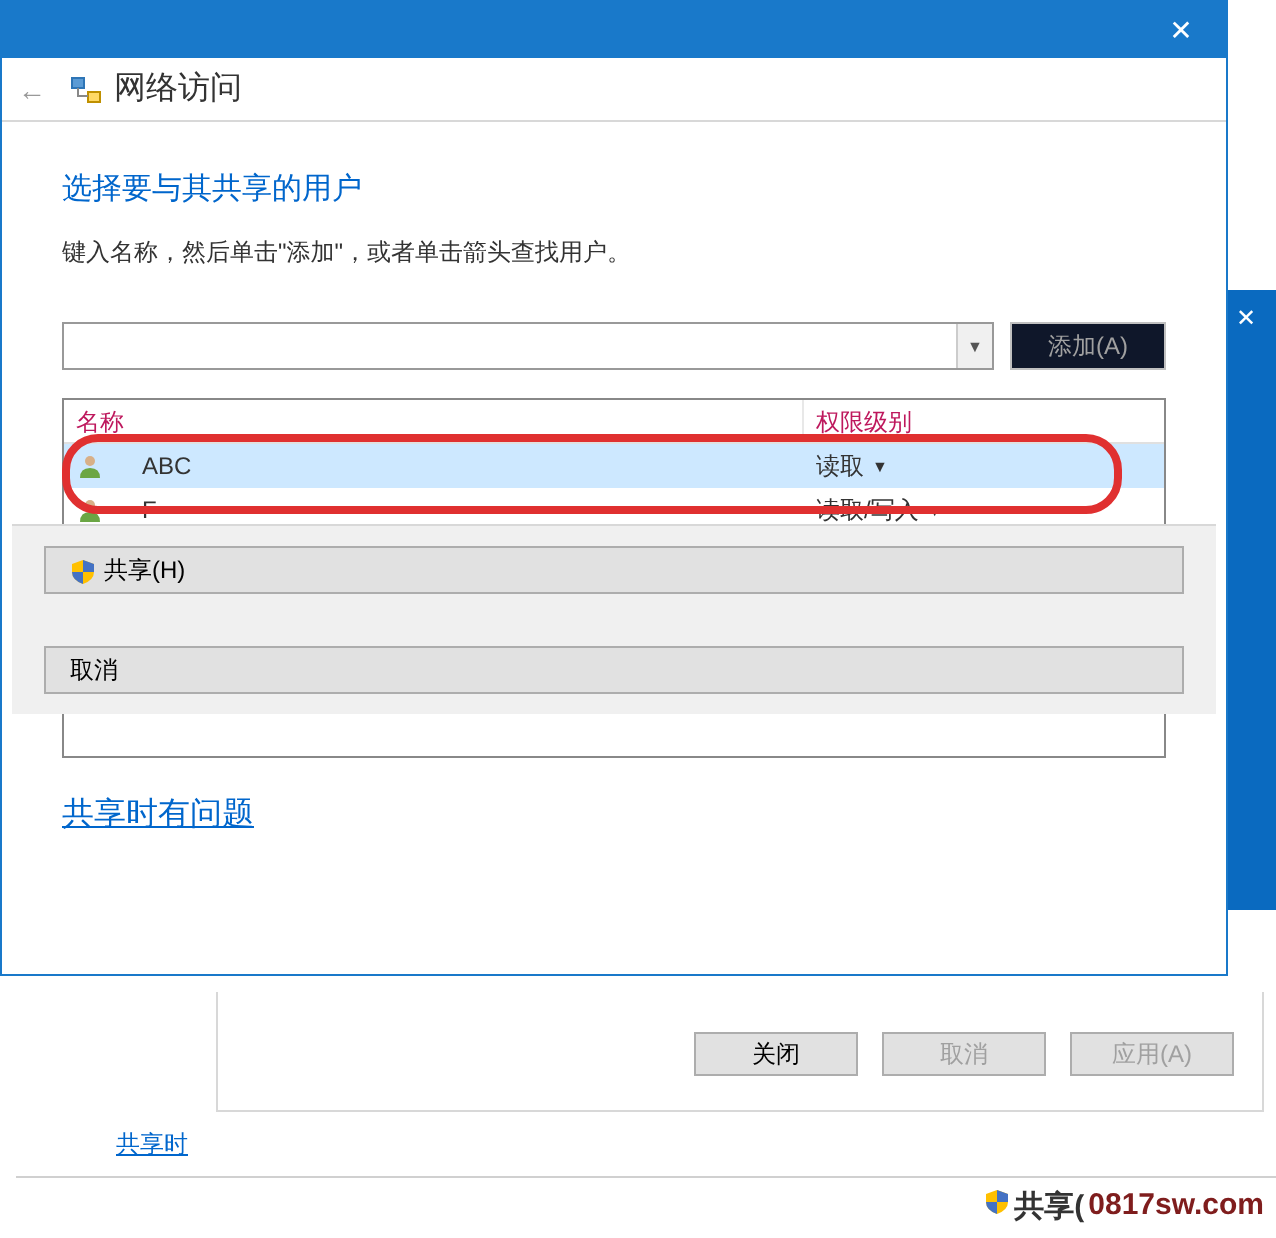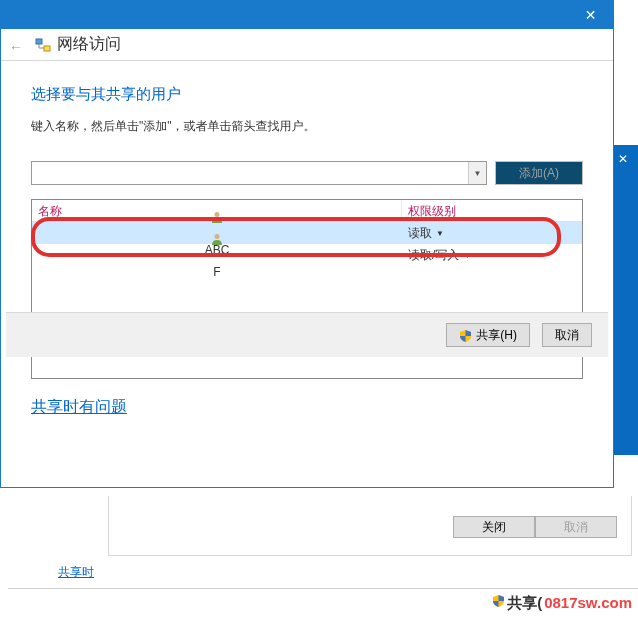--- a/index.html
+++ b/index.html
@@ -83,23 +83,23 @@
       width: 18px;
       display: flex;
       align-items: center;
       justify-content: center;
       border-left: 1px solid #ccc;
       background: #f0f0f0;
       font-size: 8px;
       color: #555;
     }
     .add-btn {
-      width: 88px;
+      width: 78px;
       height: 24px;
-      background: #0c4a6e;
+      background: #0f172a;
       border: 1px solid #c0c0c0;
       color: #a0a0a0;
       font-size: 12px;
       cursor: default;
     }
     
     .user-list {
       border: 1px solid #888;
       height: 180px;
       position: relative;
@@ -122,21 +122,20 @@
       color: #333;
       align-items: center;
     }
     .list-row.selected { background: #cde8ff; }
     .row-name {
       width: 370px;
       padding: 0 6px;
       display: flex;
       align-items: center;
       gap: 19px;
-      flex-direction: column;
     }
     .row-perm {
       flex: 1;
       padding: 0 6px;
       display: flex;
       align-items: center;
       gap: 4px;
     }
     .user-icon {
       width: 14px;
@@ -166,26 +165,27 @@
       margin-top: 18px;
       display: inline-block;
       cursor: pointer;
     }
     
     .footer {
       border-top: 1px solid #d8d8d8;
       padding: 10px 16px;
       display: flex;
       justify-content: flex-end;
-      gap: 12px;
+      gap: 26px;
       background: #f0f0f0;
       position: absolute;
       bottom: 130px;
       left: 5px;
       right: 5px;
+      flex-direction: column;
     }
     .share-btn, .cancel-btn {
       height: 24px;
       padding: 0 12px;
       border: 1px solid #adadad;
       background: #e1e1e1;
       font-size: 12px;
       display: flex;
       align-items: center;
       gap: 4px;
@@ -235,21 +235,21 @@
     .under-panel {
       border: 1px solid #d8d8d8;
       border-top: none;
       height: 60px;
       margin-left: 70px;
       margin-right: 6px;
       display: flex;
       align-items: flex-start;
       justify-content: flex-end;
       padding: 20px 14px 0 0;
-      gap: 0;
+      gap: 12px;
     }
     .under-btn {
       width: 82px;
       height: 22px;
       border: 1px solid #adadad;
       background: #e1e1e1;
       font-size: 12px;
       cursor: pointer;
     }
     .under-btn.disabled { color: #a0a0a0; }
@@ -374,27 +374,28 @@
       <span>共享(H)</span>
     </button>
     <button class="cancel-btn">取消</button>
   </div>
 </div>
 
 <div class="under-area">
   <div class="under-panel">
     <button class="under-btn">关闭</button>
     <button class="under-btn disabled">取消</button>
+    <button class="under-btn disabled">应用(A)</button>
   </div>
   <a class="under-link">共享时</a>
 </div>
 
 <div class="bottom-border"></div>
 
 <div class="watermark">
   <svg class="shield-icon" viewBox="0 0 13 13">
       <path d="M6.5 1 L12 3 L12 7 Q12 11 6.5 13 Q1 11 1 7 L1 3 Z" fill="#ffc000"></path>
       <path d="M6.5 1 L12 3 L12 7 L6.5 7 Z" fill="#4472c4"></path>
       <path d="M6.5 7 L6.5 13 Q1 11 1 7 Z" fill="#4472c4"></path>
     </svg>
   <span>共享(</span>
-    <span style="color:#ef4444">0817sw.com</span>
+    <span style="color:#7f1d1d">0817sw.com</span>
 </div>
 
 </body></html>

